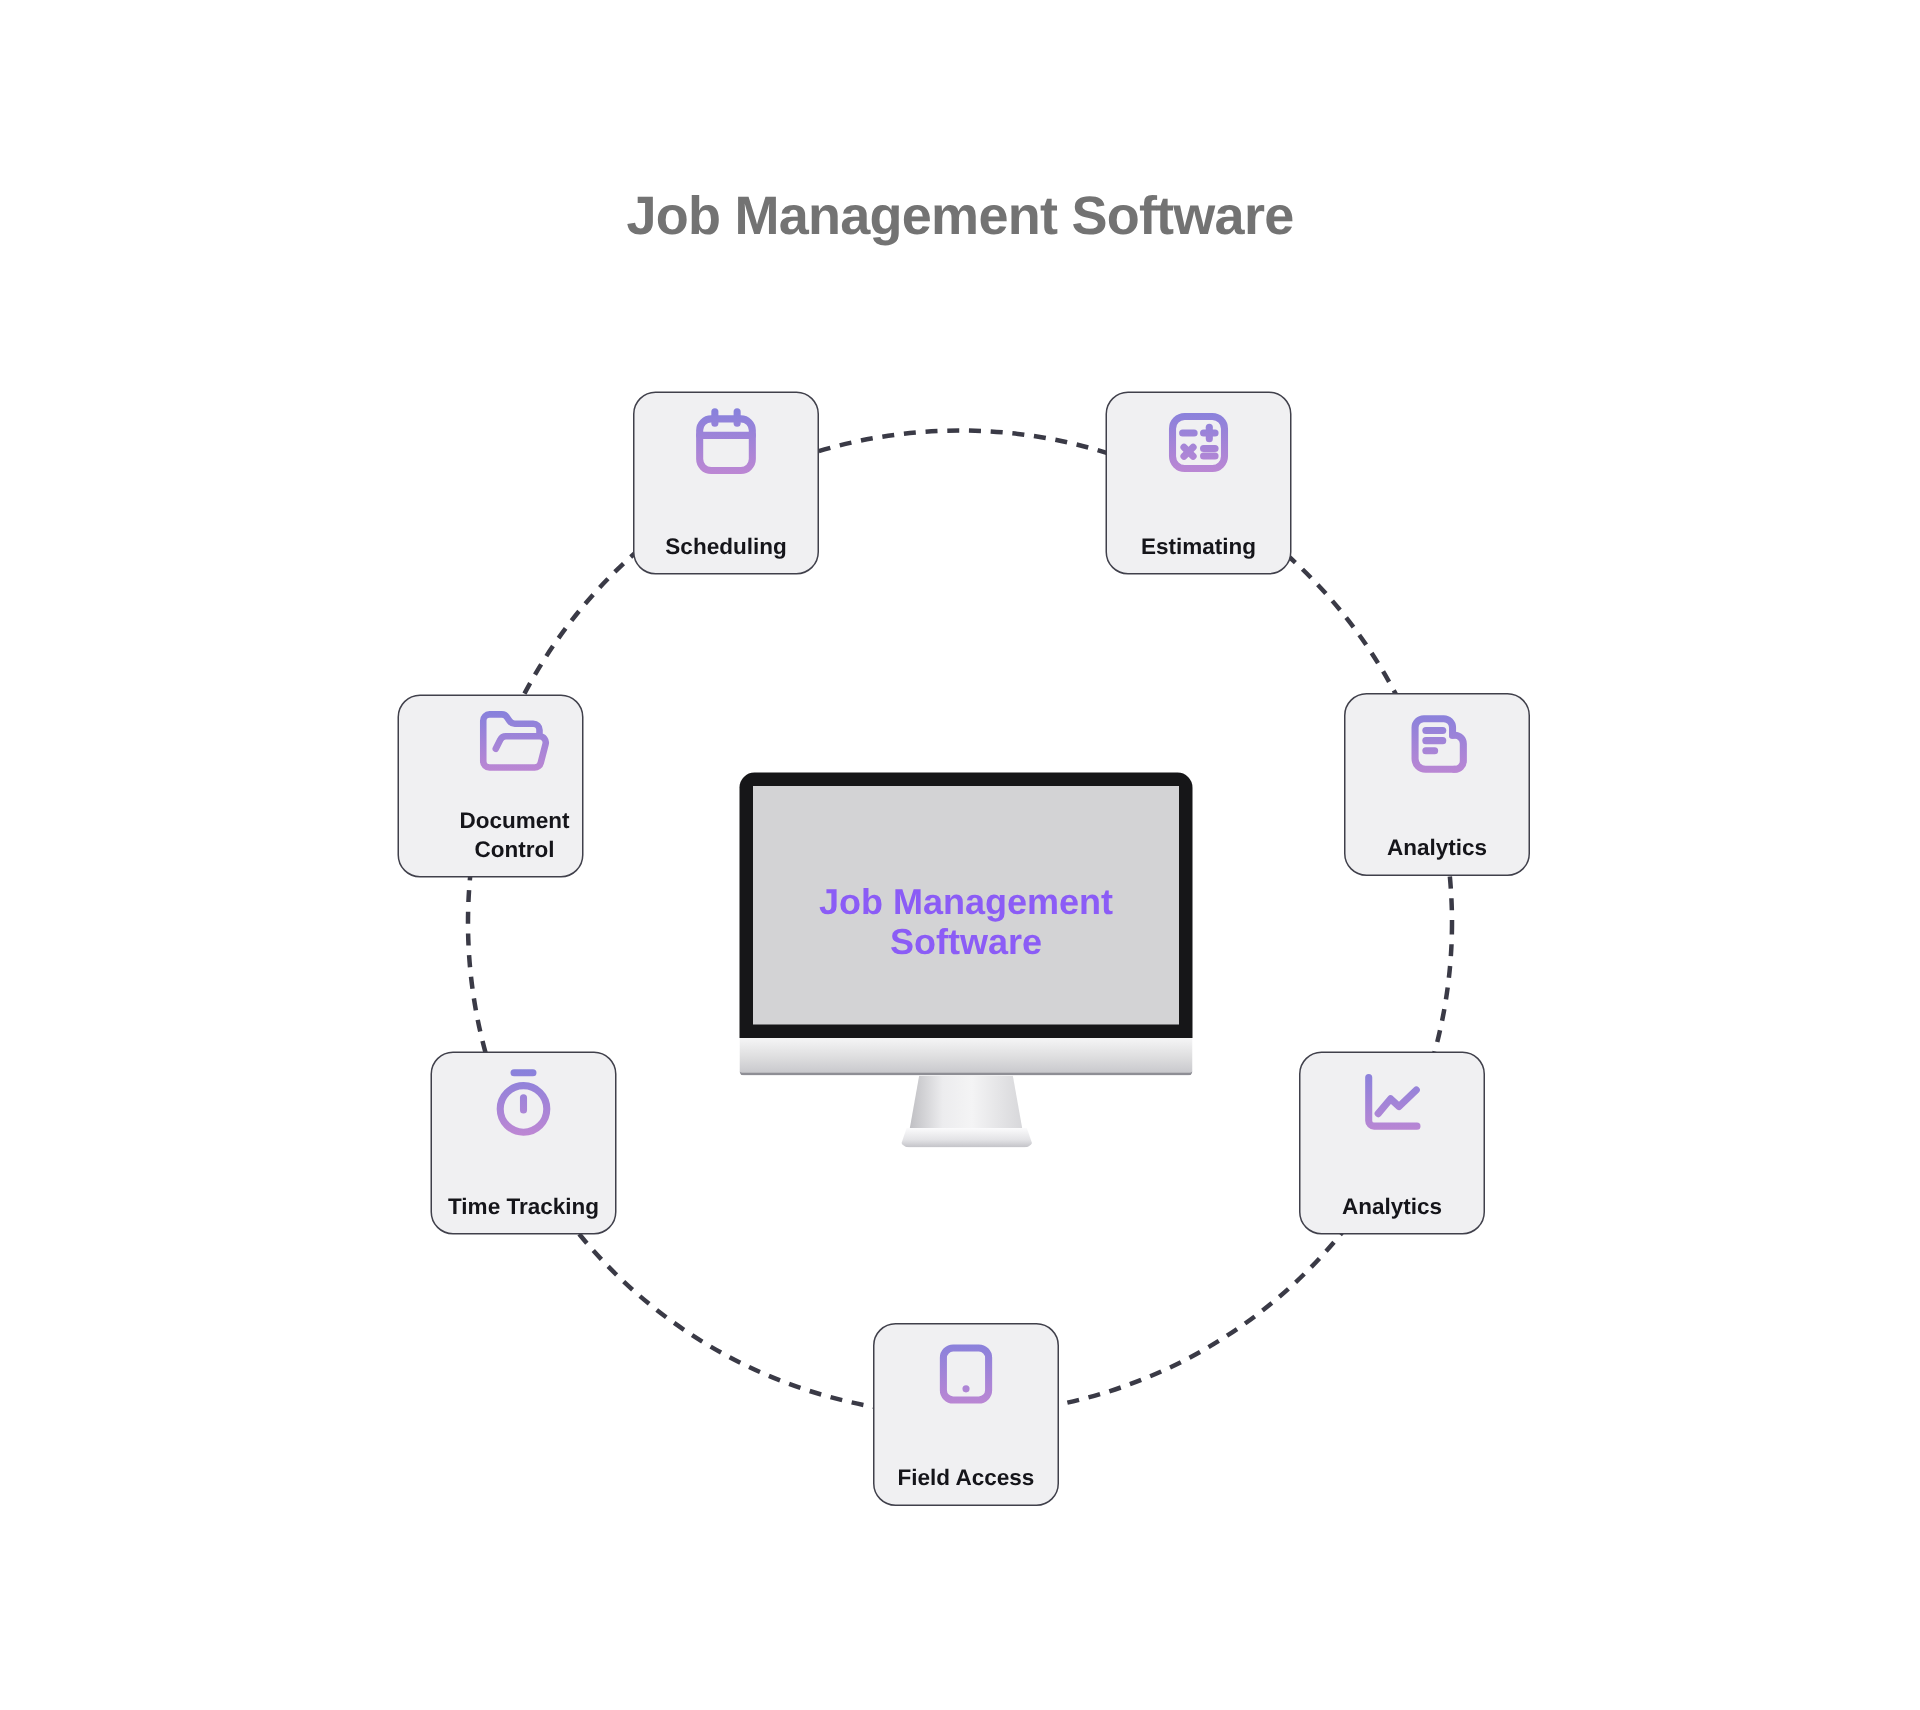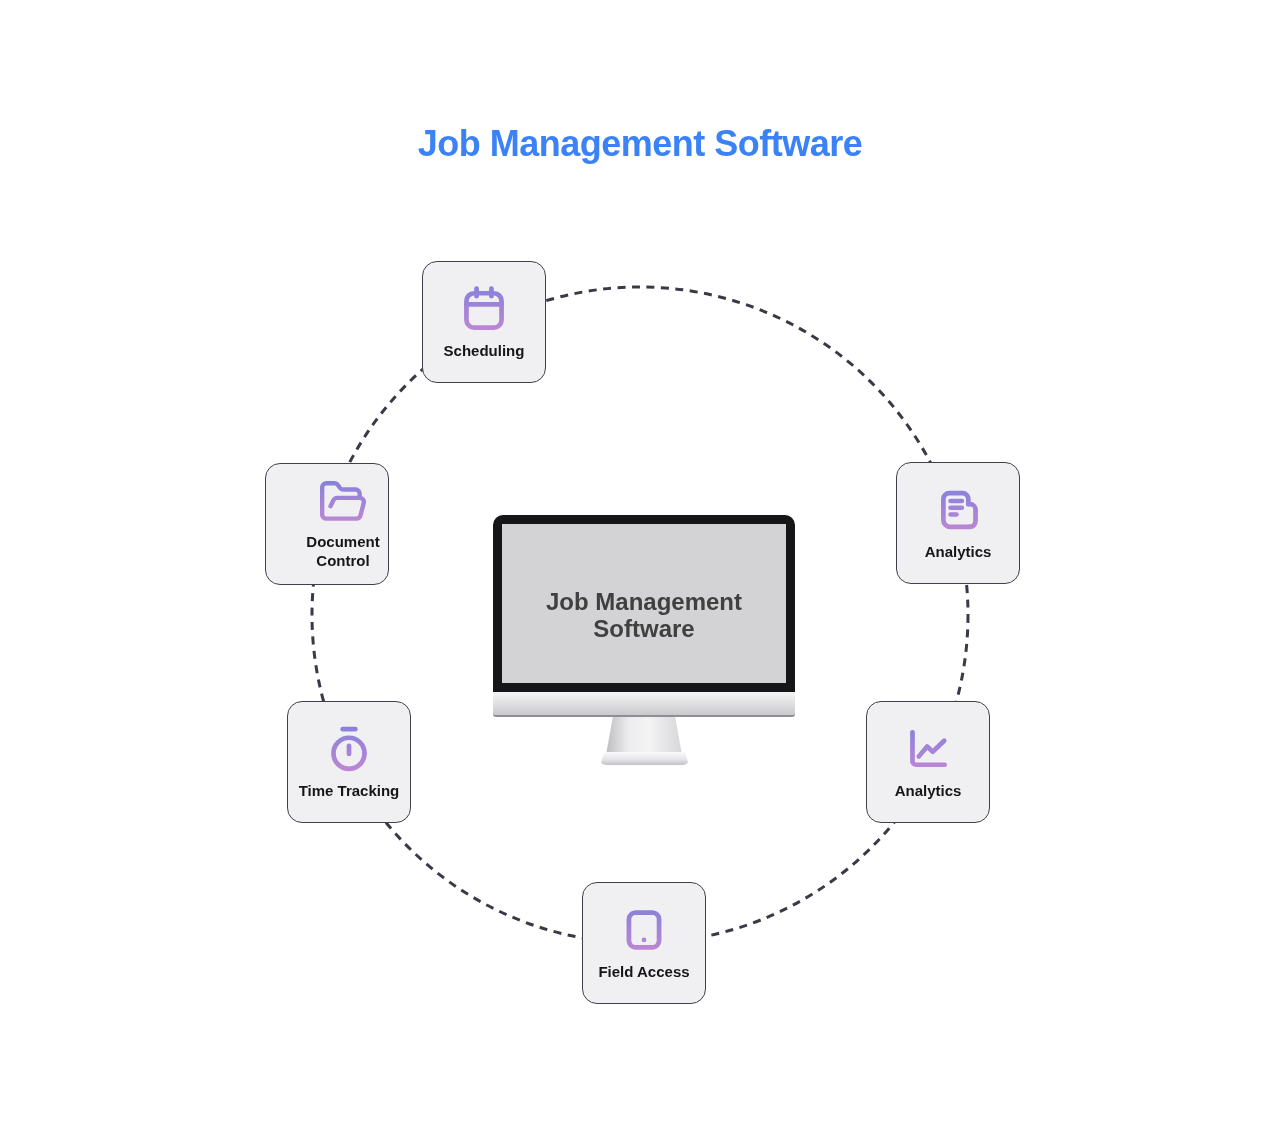--- a/index.html
+++ b/index.html
@@ -13,42 +13,42 @@
   }
   .page-title {
     position: absolute;
     top: 99px;
     left: 0;
     width: 1280px;
     text-align: center;
     font-size: 36px;
     font-weight: 800;
     letter-spacing: -0.5px;
-    color: #3b82f6;
+    color: #737373;
   }
   .circle-svg {
     position: absolute;
     left: 0; top: 0;
     width: 1280px; height: 1140px;
     z-index: 1;
   }
   
   .node {
     position: absolute;
     width: 124px;
     height: 122px;
     box-sizing: border-box;
     background: #f0f0f2;
     border: 1.5px solid #40404b;
     border-radius: 15px;
     z-index: 3;
     display: flex;
     flex-direction: column;
     align-items: center;
-    justify-content: center;
+    justify-content: space-between;
     gap: 5px;
     padding: 6px 4px 8px 4px;
   }
   .node svg { display: block; flex: none; }
   .node-label {
     font-size: 15px;
     font-weight: 700;
     color: #15151a;
     text-align: center;
     line-height: 19px;
@@ -75,21 +75,21 @@
     background: #d3d3d5;
   }
   .monitor-screen-title {
     position: absolute;
     left: 493px; top: 588px;
     width: 302px;
     text-align: center;
     font-size: 24px;
     font-weight: 700;
     line-height: 27px;
-    color: #404040;
+    color: #8b5cf6;
     z-index: 3;
   }
   .monitor-chin {
     position: absolute;
     left: 493px; top: 692px;
     width: 302px; height: 25px;
     background: linear-gradient(to bottom, #f5f5f6 0%, #dededf 55%, #c9c9cd 100%);
     border-bottom: 2px solid #8e8e95;
     border-radius: 0 0 3px 3px;
     box-sizing: border-box;
@@ -145,20 +145,41 @@
       <g stroke="url(#g1)" stroke-width="2.1" stroke-linecap="round" stroke-linejoin="round">
         <rect x="4.2" y="5" width="15.6" height="15.3" rx="3.4"></rect>
         <line x1="8.7" y1="2.9" x2="8.7" y2="6.3"></line>
         <line x1="15.3" y1="2.9" x2="15.3" y2="6.3"></line>
         <line x1="4.2" y1="9.9" x2="19.8" y2="9.9"></line>
       </g>
     </svg>
     <div class="node-label">Scheduling</div>
   </div>
 
+  <div class="node node-estimating">
+    <svg width="54" height="54" viewBox="0 0 24 24" fill="none">
+      <defs>
+          <linearGradient id="g2" gradientUnits="userSpaceOnUse" x1="12" y1="2" x2="12" y2="22">
+        <stop offset="0" stop-color="#8781dc"></stop>
+            <stop offset="1" stop-color="#be87d3"></stop>
+          </linearGradient>
+        </defs>
+      <g stroke="url(#g2)" stroke-width="2.1" stroke-linecap="round" stroke-linejoin="round">
+        <rect x="4.3" y="4.3" width="15.4" height="15.4" rx="3.6"></rect>
+        <line x1="7.3" y1="9.2" x2="10.7" y2="9.2"></line>
+        <line x1="15.2" y1="7.5" x2="15.2" y2="10.9"></line>
+        <line x1="13.5" y1="9.2" x2="16.9" y2="9.2"></line>
+        <line x1="7.7" y1="13.4" x2="10.4" y2="16.1"></line>
+        <line x1="10.4" y1="13.4" x2="7.7" y2="16.1"></line>
+        <line x1="13.5" y1="13.8" x2="16.9" y2="13.8"></line>
+        <line x1="13.5" y1="16" x2="16.9" y2="16"></line>
+      </g>
+    </svg>
+    <div class="node-label">Estimating</div>
+  </div>
 
   <div class="node node-invoicing">
     <svg width="54" height="54" viewBox="0 0 24 24" fill="none">
       <defs>
           <linearGradient id="g3" gradientUnits="userSpaceOnUse" x1="12" y1="2" x2="12" y2="22">
         <stop offset="0" stop-color="#8781dc"></stop>
             <stop offset="1" stop-color="#be87d3"></stop>
           </linearGradient>
         </defs>
       <g stroke="url(#g3)" stroke-width="2.1" stroke-linecap="round" stroke-linejoin="round">

